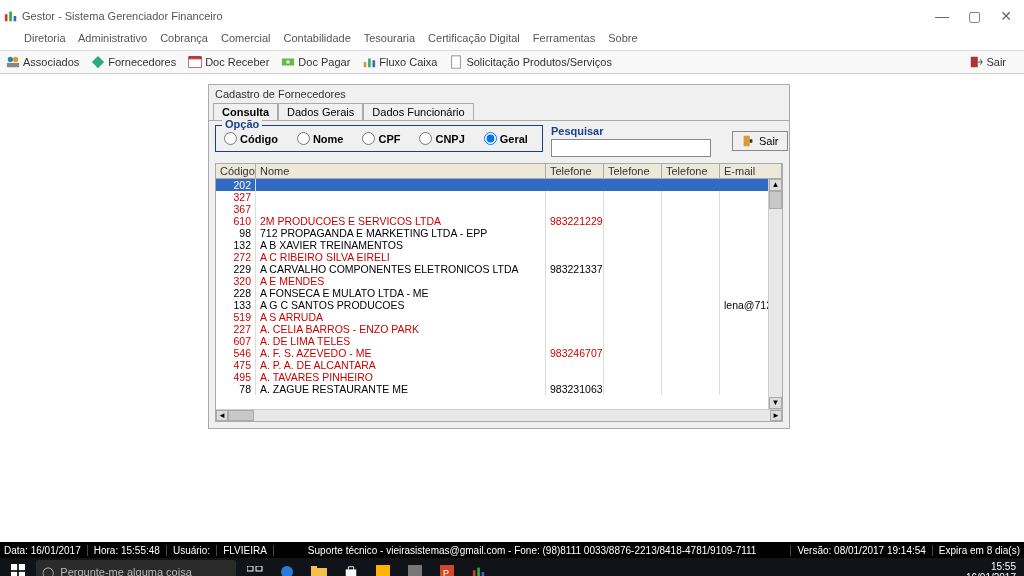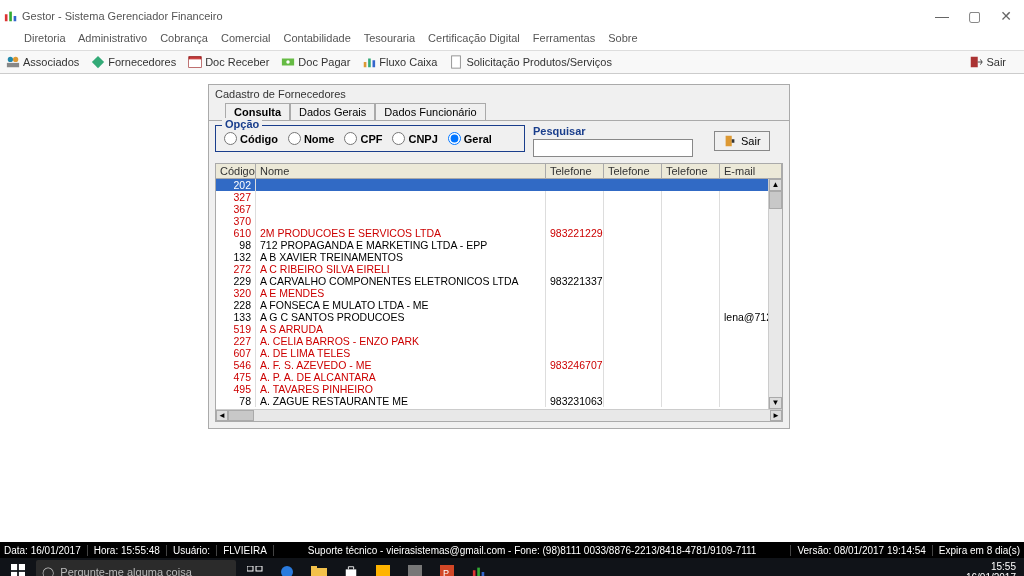--- a/index.html
+++ b/index.html
@@ -14,29 +14,29 @@
 .menubar span { margin-right: 10px; cursor: pointer; }
 
 .toolbar { height: 24px; border-top: 1px solid #ddd; border-bottom: 1px solid #ccc; display: flex; align-items: center; padding: 0 6px; background: #f8f8f8; }
 .toolbar .tbtn { display: inline-flex; align-items: center; gap: 3px; margin-right: 12px; cursor: pointer; color: #333; }
 .toolbar .spacer { flex: 1; }
 .ico { width: 14px; height: 14px; display: inline-block; }
 
 .workspace { position: relative; height: 468px; background: #fff; }
 .panel { position: absolute; left: 208px; top: 10px; width: 582px; height: 345px; border: 1px solid #aaa; background: #f0f0f0; display: flex; flex-direction: column; }
 .panel-title { font-size: 11px; padding: 3px 6px; color: #333; background: #f0f0f0; }
-.tabs { display: flex; padding-left: 16px; }
+.tabs { display: flex; padding-left: 4px; }
 .tab { padding: 2px 8px; border: 1px solid #aaa; border-bottom: none; background: #f0f0f0; margin-right: 0; font-size: 11px; cursor: pointer; font-weight: normal; }
 .tab.active { font-weight: bold; background: #f0f0f0; }
 .tab-body { border-top: 1px solid #aaa; flex: 1; background: #f0f0f0; padding: 4px 6px 6px; display: flex; flex-direction: column; }
 
 .filter-row { display: flex; gap: 8px; align-items: flex-start; }
 .groupbox { border: 1px solid #1a3e8c; padding: 6px 8px 6px; position: relative; }
 .groupbox .legend { position: absolute; top: -8px; left: 6px; background: #f0f0f0; padding: 0 3px; font-weight: bold; color: #1a3e8c; font-size: 11px; }
-.grp-opcao { flex: 0 0 310px; display:flex; gap:4px; }
+.grp-opcao { flex: 0 0 310px; display:flex; gap:13px;justify-content:center; }
 .grp-opcao label { font-weight: bold; font-size: 11px; display: inline-flex; align-items: center; gap: 3px; margin-right: 6px; }
 .grp-pesq { flex: 1; display: flex; align-items: center; gap: 21px; padding-top: 0; }
 .grp-pesq .legend2 { font-weight: bold; color: #1a3e8c; font-size: 11px; }
 .grp-pesq input[type=text] { width: 160px; height: 18px; border: 1px solid #888; font-size: 11px; }
 .btn-sair-panel { height: 20px; border: 1px solid #888; background: #f0f0f0; padding: 0 8px; display: inline-flex; align-items: center; gap: 4px; cursor: pointer; font-size: 11px; }
 
 .grid-wrap { margin-top: 6px; flex: 1; border: 1px solid #aaa; background: #fff; display: flex; flex-direction: column; position:relative; }
 .grid-header { display: flex; background: #ece9d8; border-bottom: 1px solid #aaa; }
 .grid-header .gh { border-right: 1px solid #aaa; padding: 1px 4px; font-size: 11px; color: #333; overflow: hidden; }
 .col-code { width: 40px; text-align: right; }
@@ -230,28 +230,20 @@
             </div>
             <div class="grow red">
               <div class="gc col-code">367</div>
               <div class="gc col-nome"></div>
               <div class="gc col-tel"></div>
               <div class="gc col-tel"></div>
               <div class="gc col-tel"></div>
               <div class="gc col-email"></div>
             </div>
             <div class="grow red">
-              <div class="gc col-code">370</div>
-              <div class="gc col-nome"></div>
-              <div class="gc col-tel"></div>
-              <div class="gc col-tel"></div>
-              <div class="gc col-tel"></div>
-              <div class="gc col-email"></div>
-            </div>
-            <div class="grow red">
               <div class="gc col-code">610</div>
               <div class="gc col-nome">2M PRODUCOES E SERVICOS LTDA</div>
               <div class="gc col-tel">9832212290</div>
               <div class="gc col-tel"></div>
               <div class="gc col-tel"></div>
               <div class="gc col-email"></div>
             </div>
             <div class="grow">
               <div class="gc col-code">98</div>
               <div class="gc col-nome">712 PROPAGANDA E MARKETING LTDA - EPP</div>

